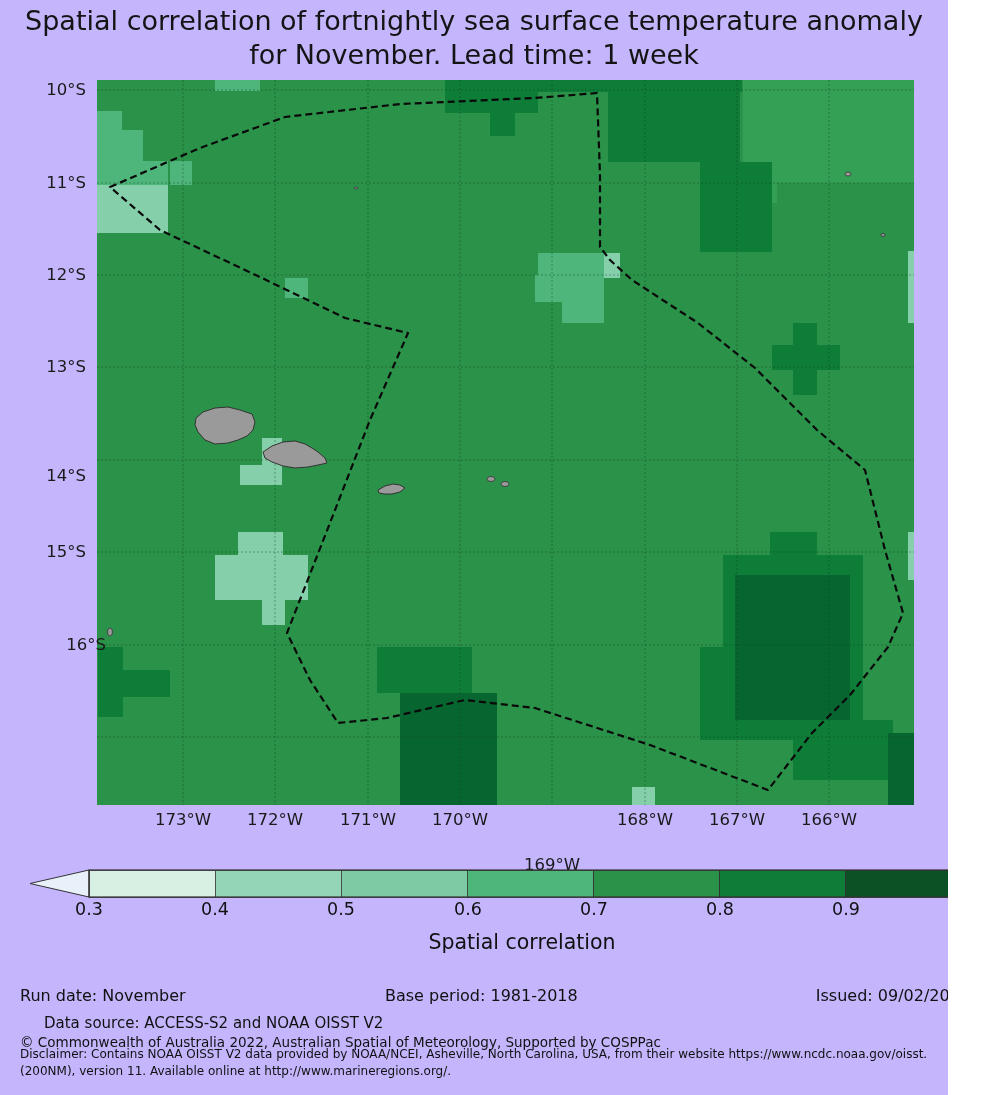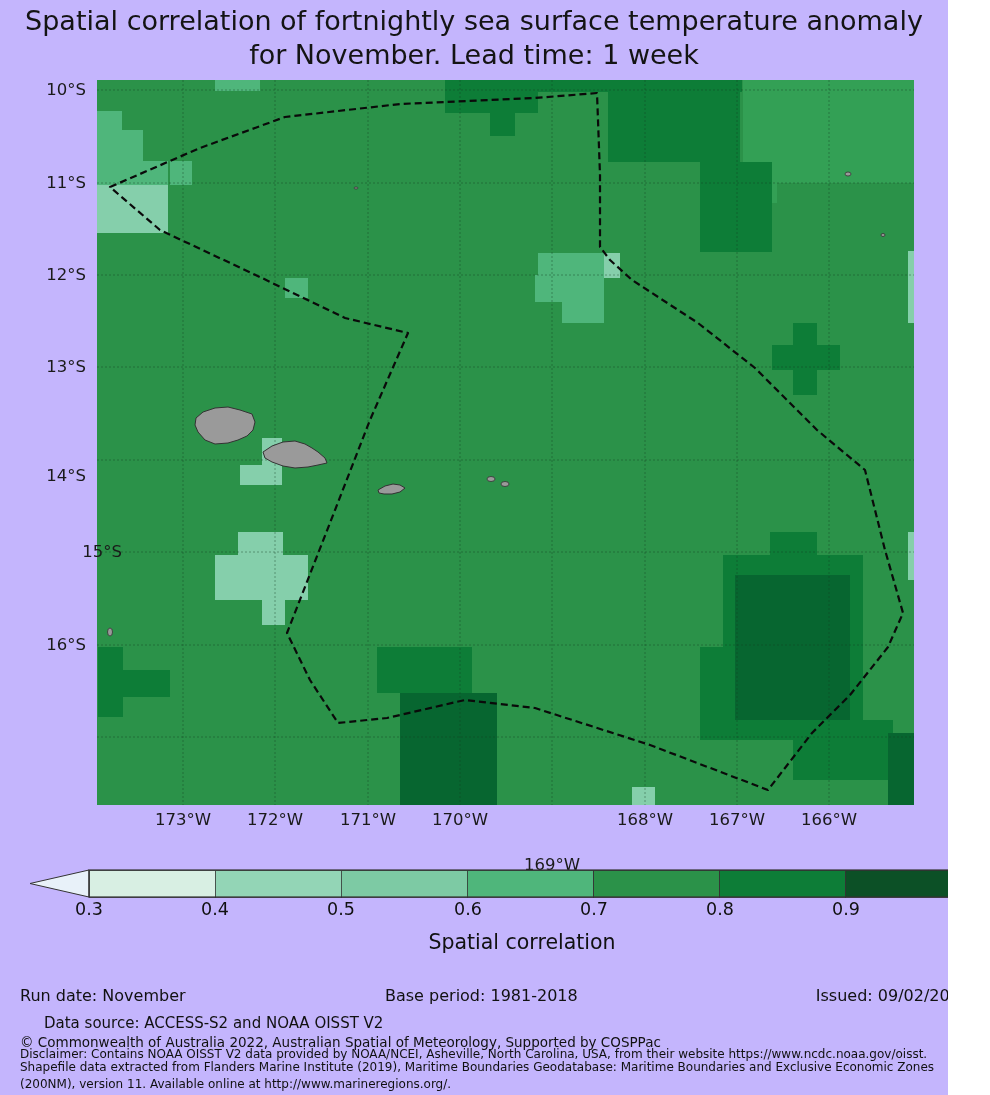--- a/index.html
+++ b/index.html
@@ -108,22 +108,22 @@
         </g>
       </svg>
   </div>
 
   <div id="yticks">
       <div class="ytick" style="left: 0px; top: 80px;">10°S</div>
       <div class="ytick" style="left: 0px; top: 173px;">11°S</div>
       <div class="ytick" style="left: 0px; top: 265px;">12°S</div>
       <div class="ytick" style="left: 0px; top: 357px;">13°S</div>
       <div class="ytick" style="left: 0px; top: 450px; margin-top: 16px;">14°S</div>
-      <div class="ytick" style="left: 0px; top: 542px; margin-left: 36px;">15°S</div>
-      <div class="ytick" style="left: 0px; top: 635px;">16°S</div>
+      <div class="ytick" style="left: 0px; top: 542px;">15°S</div>
+      <div class="ytick" style="left: 0px; top: 635px; padding-left: 20px;">16°S</div>
     </div>
   <div id="xticks">
       <div class="xtick" style="left: 183px;">173°W</div>
       <div class="xtick" style="left: 275px;">172°W</div>
       <div class="xtick" style="left: 368px;">171°W</div>
       <div class="xtick" style="left: 460px;">170°W</div>
       <div class="xtick" style="left: 552px; margin-top: 45px;">169°W</div>
       <div class="xtick" style="left: 645px;">168°W</div>
       <div class="xtick" style="left: 737px;">167°W</div>
       <div class="xtick" style="left: 829px;">166°W</div>
@@ -156,17 +156,16 @@
 
   <div class="meta-row">
     <span class="meta-run">Run date: November</span>
     <span class="meta-base">Base period: 1981-2018</span>
     <span class="meta-issued">Issued: 09/02/2022</span>
   </div>
   <div class="datasource">Data source: ACCESS-S2 and NOAA OISST V2</div>
   <div class="copyright">© Commonwealth of Australia 2022, Australian Spatial of Meteorology, Supported by COSPPac</div>
   <div class="disclaimer">
     <div>Disclaimer: Contains NOAA OISST V2 data provided by NOAA/NCEI, Asheville, North Carolina, USA, from their website https://www.ncdc.noaa.gov/oisst.</div>
-    <div>Shapefile data extracted from Flanders Marine Institute (2019), Maritime Boundaries Geodatabase: Maritime Boundaries and Exclusive Economic Zones</div>
     <div class="gap">(200NM), version 11. Available online at http://www.marineregions.org/.</div>
   </div>
 
 </div>
 
 </body></html>

